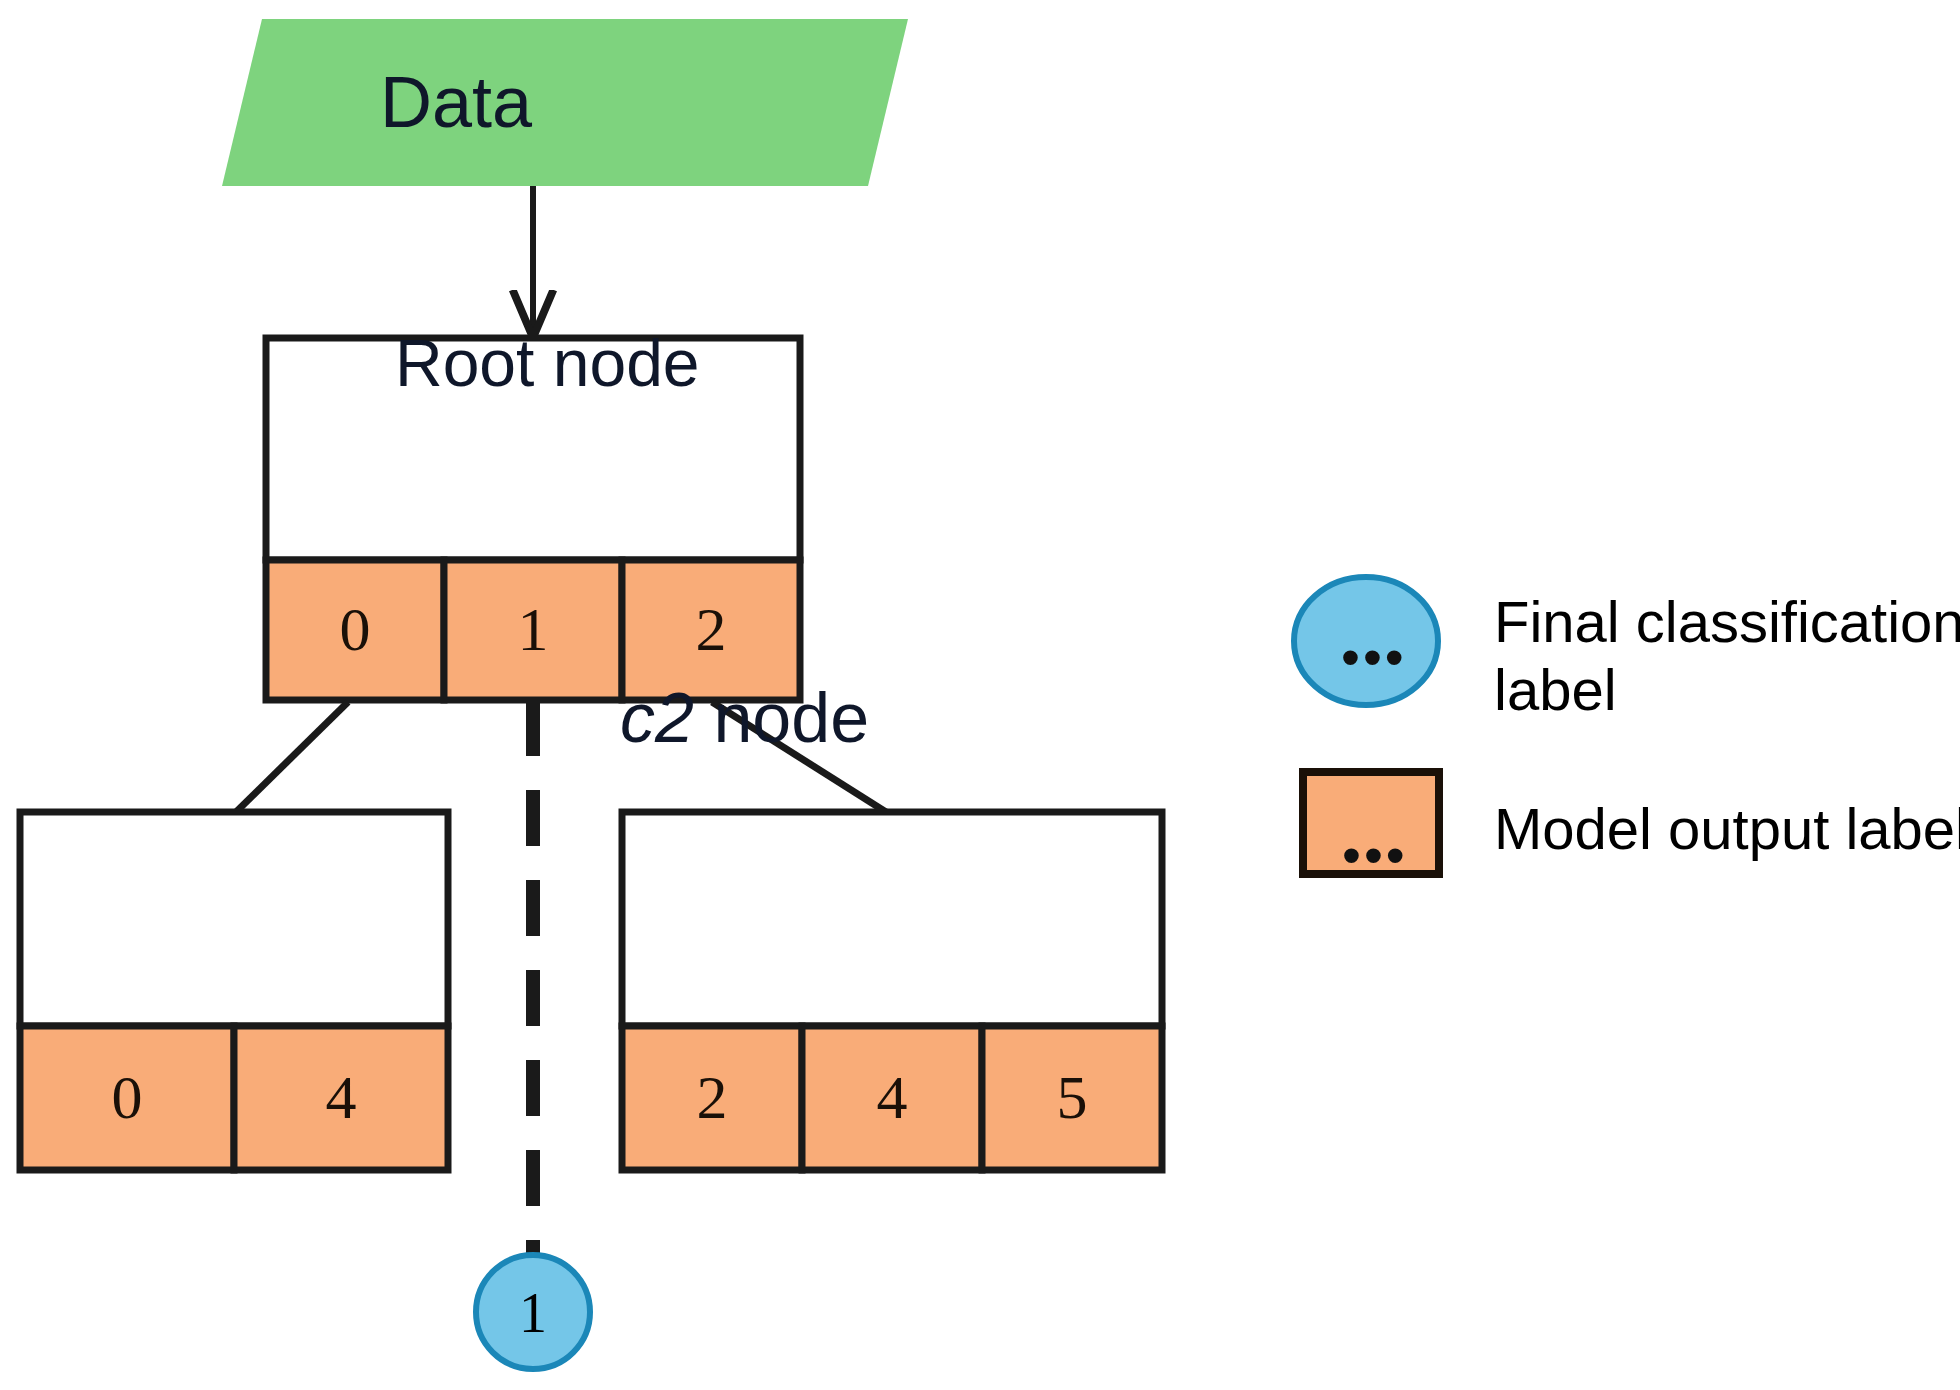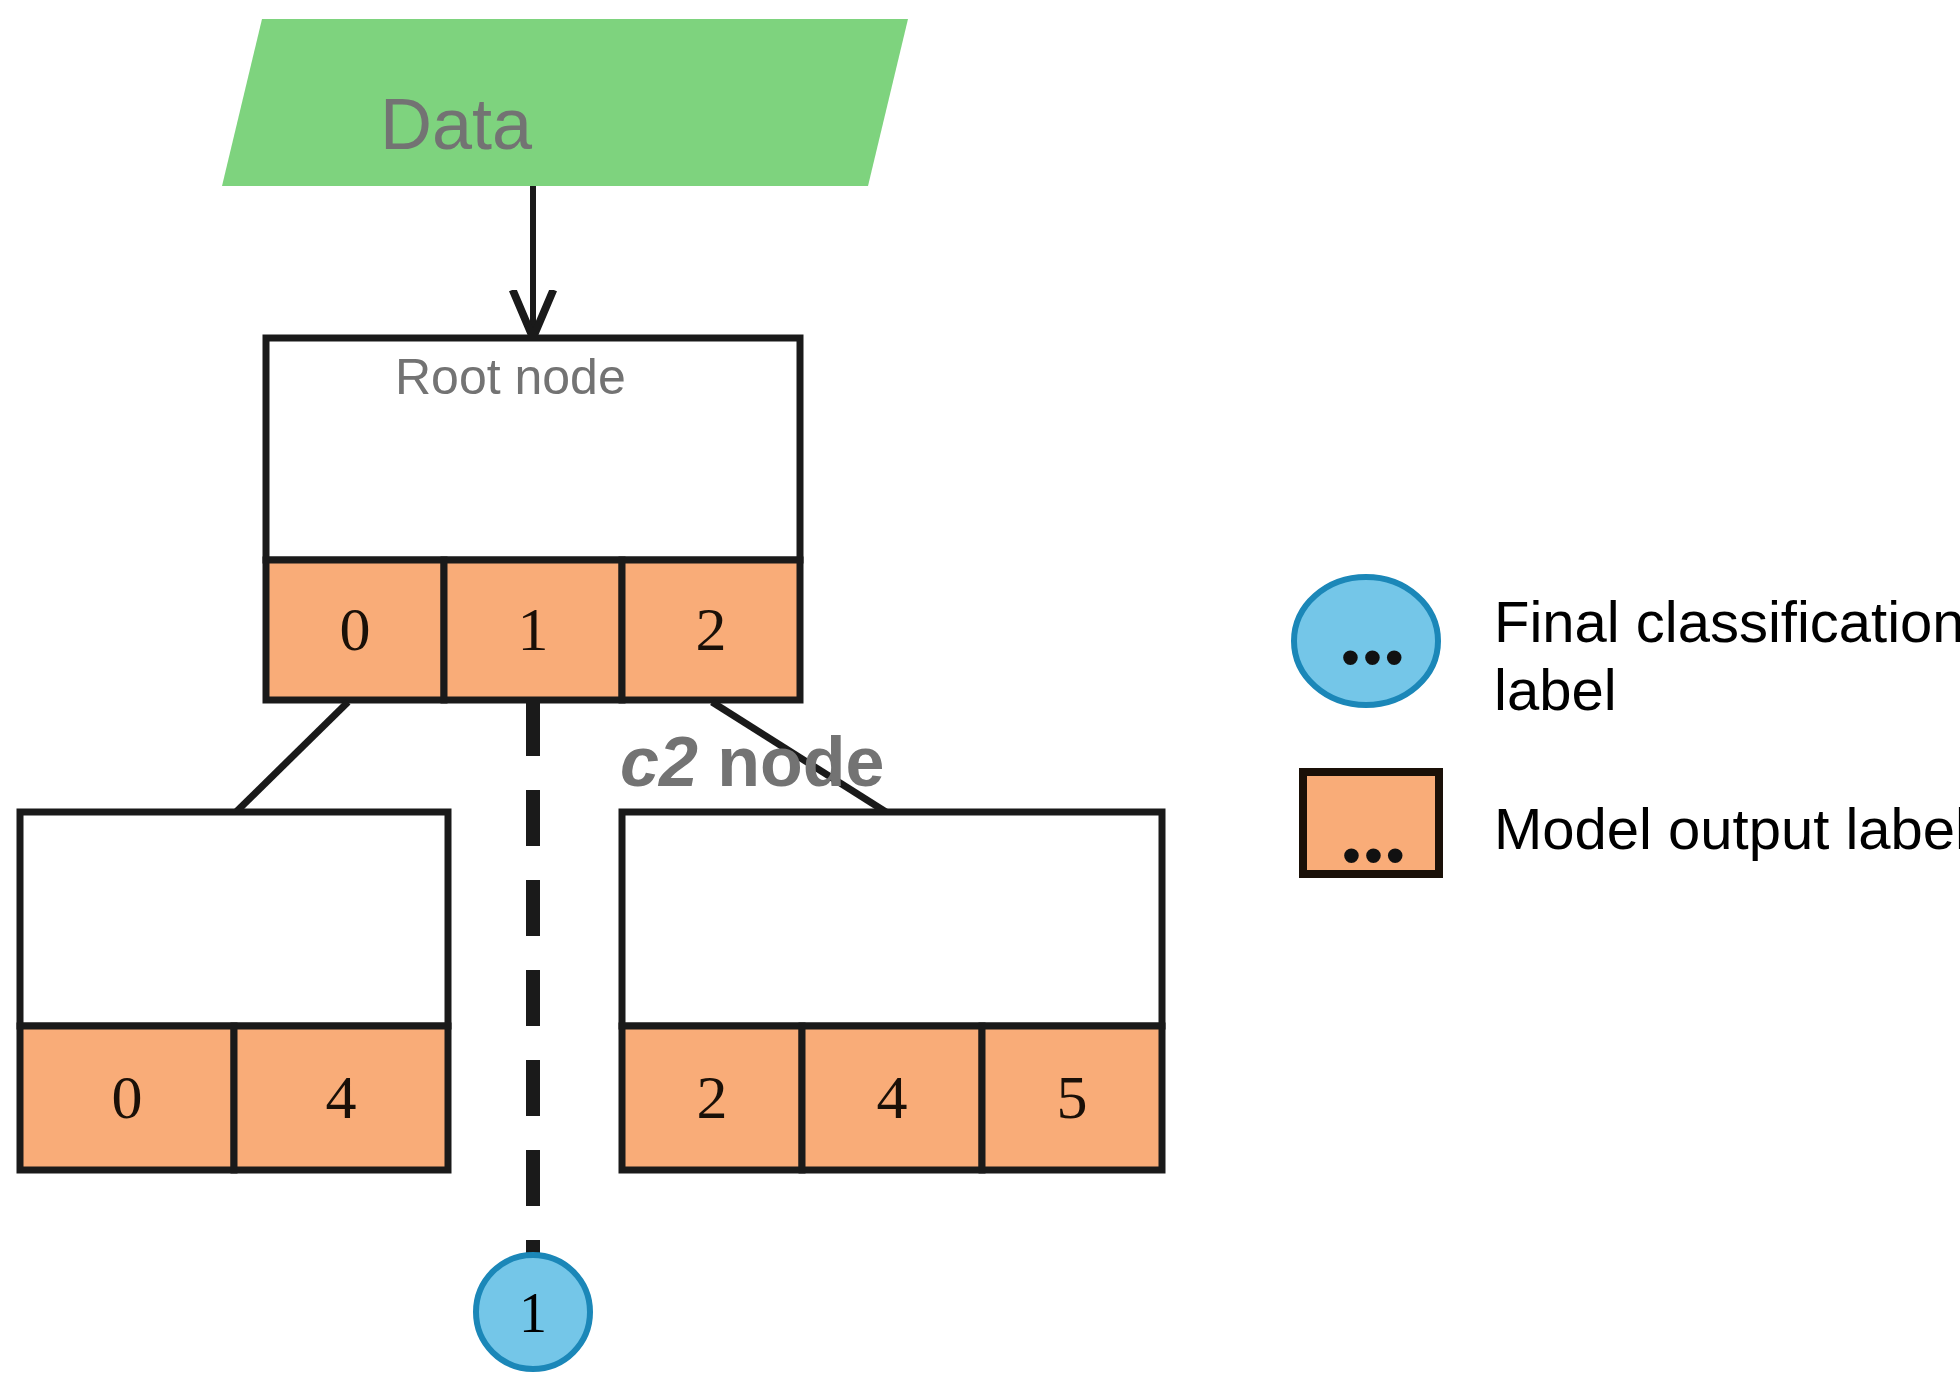--- a/index.html
+++ b/index.html
@@ -22,44 +22,43 @@
     left: 0;
     top: 0;
     width: 1960px;
     height: 1390px;
     pointer-events: none;
   }
 
   
   .txt {
     position: absolute;
-    color: #737373;
+    color: #0f172a;
     white-space: nowrap;
     line-height: 1;
-    margin-top: 22px;
   }
   .data-label {
     font-size: 72px;
     left: 380px;
     top: 66px;
   }
   .root-label {
-    font-size: 50px;
+    font-size: 66px;
     left: 395px;
     top: 330px;
     text-align: right;
   }
   .child-label {
     font-size: 70px;
   }
   .child-label .ital {
     font-style: italic;
   }
   #c1-label { left: 82px; top: 705px; }
-  #c2-label { left: 620px; top: 705px; font-weight: bold; }
+  #c2-label { left: 620px; top: 683px; }
 
   .cell-num {
     position: absolute;
     font-family: "Liberation Serif", serif;
     font-size: 62px;
     color: #1a1008;
     text-align: center;
     line-height: 1;
   }
 

